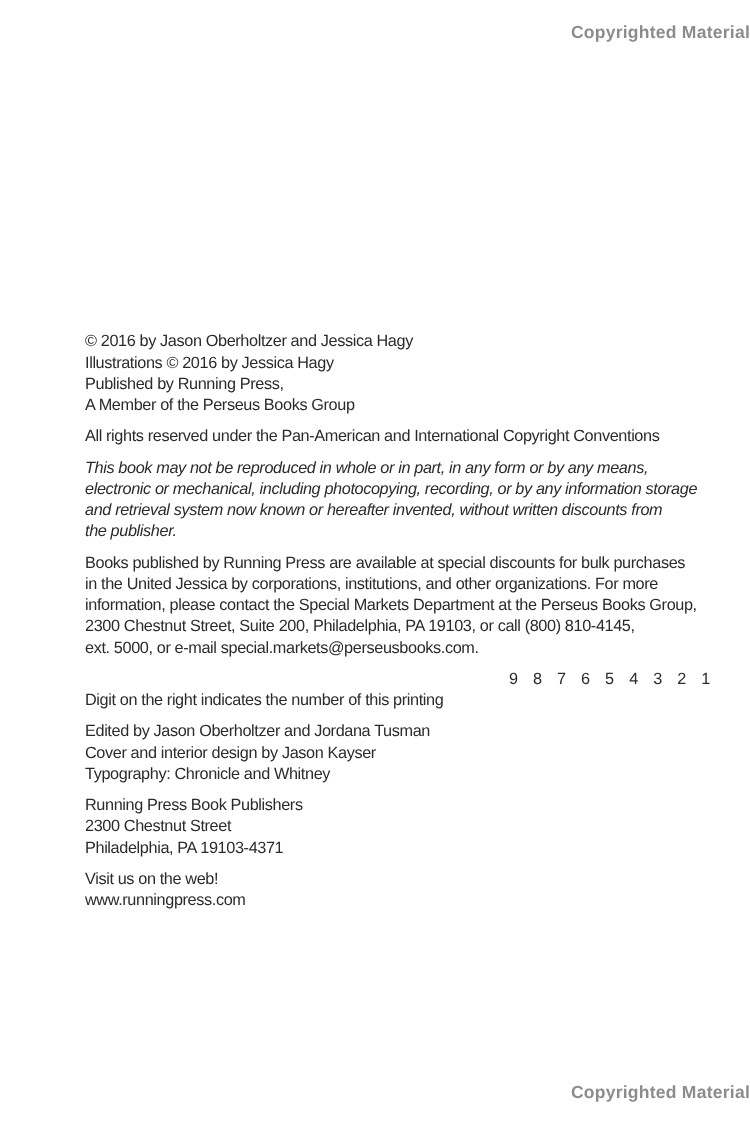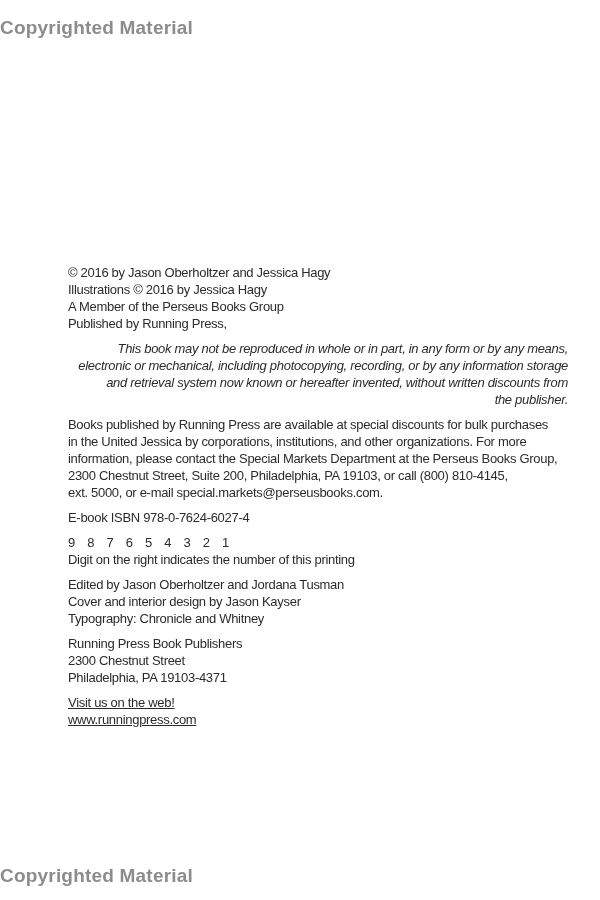--- a/index.html
+++ b/index.html
@@ -16,82 +16,83 @@
   }
   .page {
     position: absolute;
     inset: 0;
     background: var(--color-background, #ffffff);
   }
   .watermark {
     position: absolute;
     left: 0;
     width: 100%;
-    text-align: left;
+    text-align: right;
     color: var(--color-watermark, #8c8c8c);
     font-weight: 700;
-    font-size: 19px;
+    font-size: 14px;
     letter-spacing: 0.2px;
   }
   .wm-top { top: 17px; }
   .wm-bottom { top: 865px; }
   .colophon {
     position: absolute;
     left: 68px;
     top: 264px;
     width: 500px;
     font-size: 13px;
     line-height: 17px;
     letter-spacing: -0.3px;
     color: var(--color-text, #2b2b2b);
   }
   .para { margin: 0 0 8px 0; }
-  .para:last-child { margin-bottom: 0; text-decoration: underline; }
+  .para:last-child { margin-bottom: 0; }
   .line { white-space: nowrap; }
-  .italic { font-style: italic; text-align: right; }
+  .italic { font-style: italic; }
   .digits {
     word-spacing: 9px;
     white-space: nowrap;
+    text-align: right;
   }
 </style>
 </head>
 <body>
 
 <div class="page">
 
   <div class="watermark wm-top">Copyrighted Material</div>
 
   <div class="colophon">
 
     <div class="para">
       <div class="line">© 2016 by Jason Oberholtzer and Jessica Hagy</div>
       <div class="line">Illustrations © 2016 by Jessica Hagy</div>
+      <div class="line">Published by Running Press,</div>
       <div class="line">A Member of the Perseus Books Group</div>
-      <div class="line">Published by Running Press,</div>
     </div>
 
+    <div class="para line">All rights reserved under the Pan-American and International Copyright Conventions</div>
 
 
     <div class="para italic">
       <div class="line">This book may not be reproduced in whole or in part, in any form or by any means,</div>
       <div class="line">electronic or mechanical, including photocopying, recording, or by any information storage</div>
       <div class="line">and retrieval system now known or hereafter invented, without written discounts from</div>
       <div class="line">the publisher.</div>
     </div>
 
     <div class="para">
       <div class="line">Books published by Running Press are available at special discounts for bulk purchases</div>
       <div class="line">in the United Jessica by corporations, institutions, and other organizations. For more</div>
       <div class="line">information, please contact the Special Markets Department at the Perseus Books Group,</div>
       <div class="line">2300 Chestnut Street, Suite 200, Philadelphia, PA 19103, or call (800) 810-4145,</div>
       <div class="line">ext. 5000, or e-mail special.markets@perseusbooks.com.</div>
     </div>
 
 
-    <div class="para line">E-book ISBN 978-0-7624-6027-4</div>
 
     <div class="para">
       <div class="digits">9 8 7 6 5 4 3 2 1</div>
       <div class="line">Digit on the right indicates the number of this printing</div>
     </div>
 
     <div class="para">
       <div class="line">Edited by Jason Oberholtzer and Jordana Tusman</div>
       <div class="line">Cover and interior design by Jason Kayser</div>
       <div class="line">Typography: Chronicle and Whitney</div>

